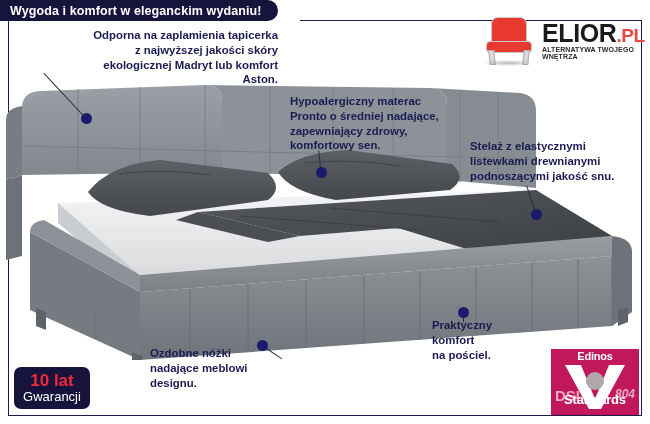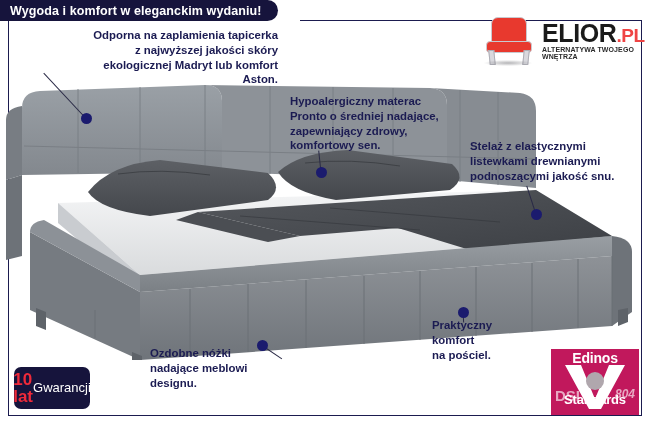--- a/index.html
+++ b/index.html
@@ -147,21 +147,21 @@
   }
 
   
   .warranty {
     position: absolute;
     left: 14px; top: 367px;
     width: 76px; height: 42px;
     background: #16143c;
     border-radius: 7px;
     display: flex;
-    flex-direction: row;
+    flex-direction: column;
     align-items: center;
     justify-content: center;
     z-index: 7;
   }
   .warranty-years {
     color: #ef2a3a;
     font-size: 17px;
     font-weight: bold;
     line-height: 1;
   }
@@ -181,21 +181,21 @@
     background: #c1185c;
     z-index: 7;
     overflow: hidden;
   }
   .edinos-top {
     position: absolute;
     left: 0; top: 1px;
     width: 100%;
     text-align: center;
     color: #ffffff;
-    font-size: 14px;
+    font-size: 11px;
     font-weight: bold;
     letter-spacing: -.2px;
     z-index: 3;
   }
   .edinos-v { position: absolute; left: 0; top: 0; width: 100%; height: 100%; z-index: 1; }
   .edinos-dsi {
     position: absolute;
     left: 4px; top: 38px;
     color: #e8a8c2;
     font-size: 15px;

